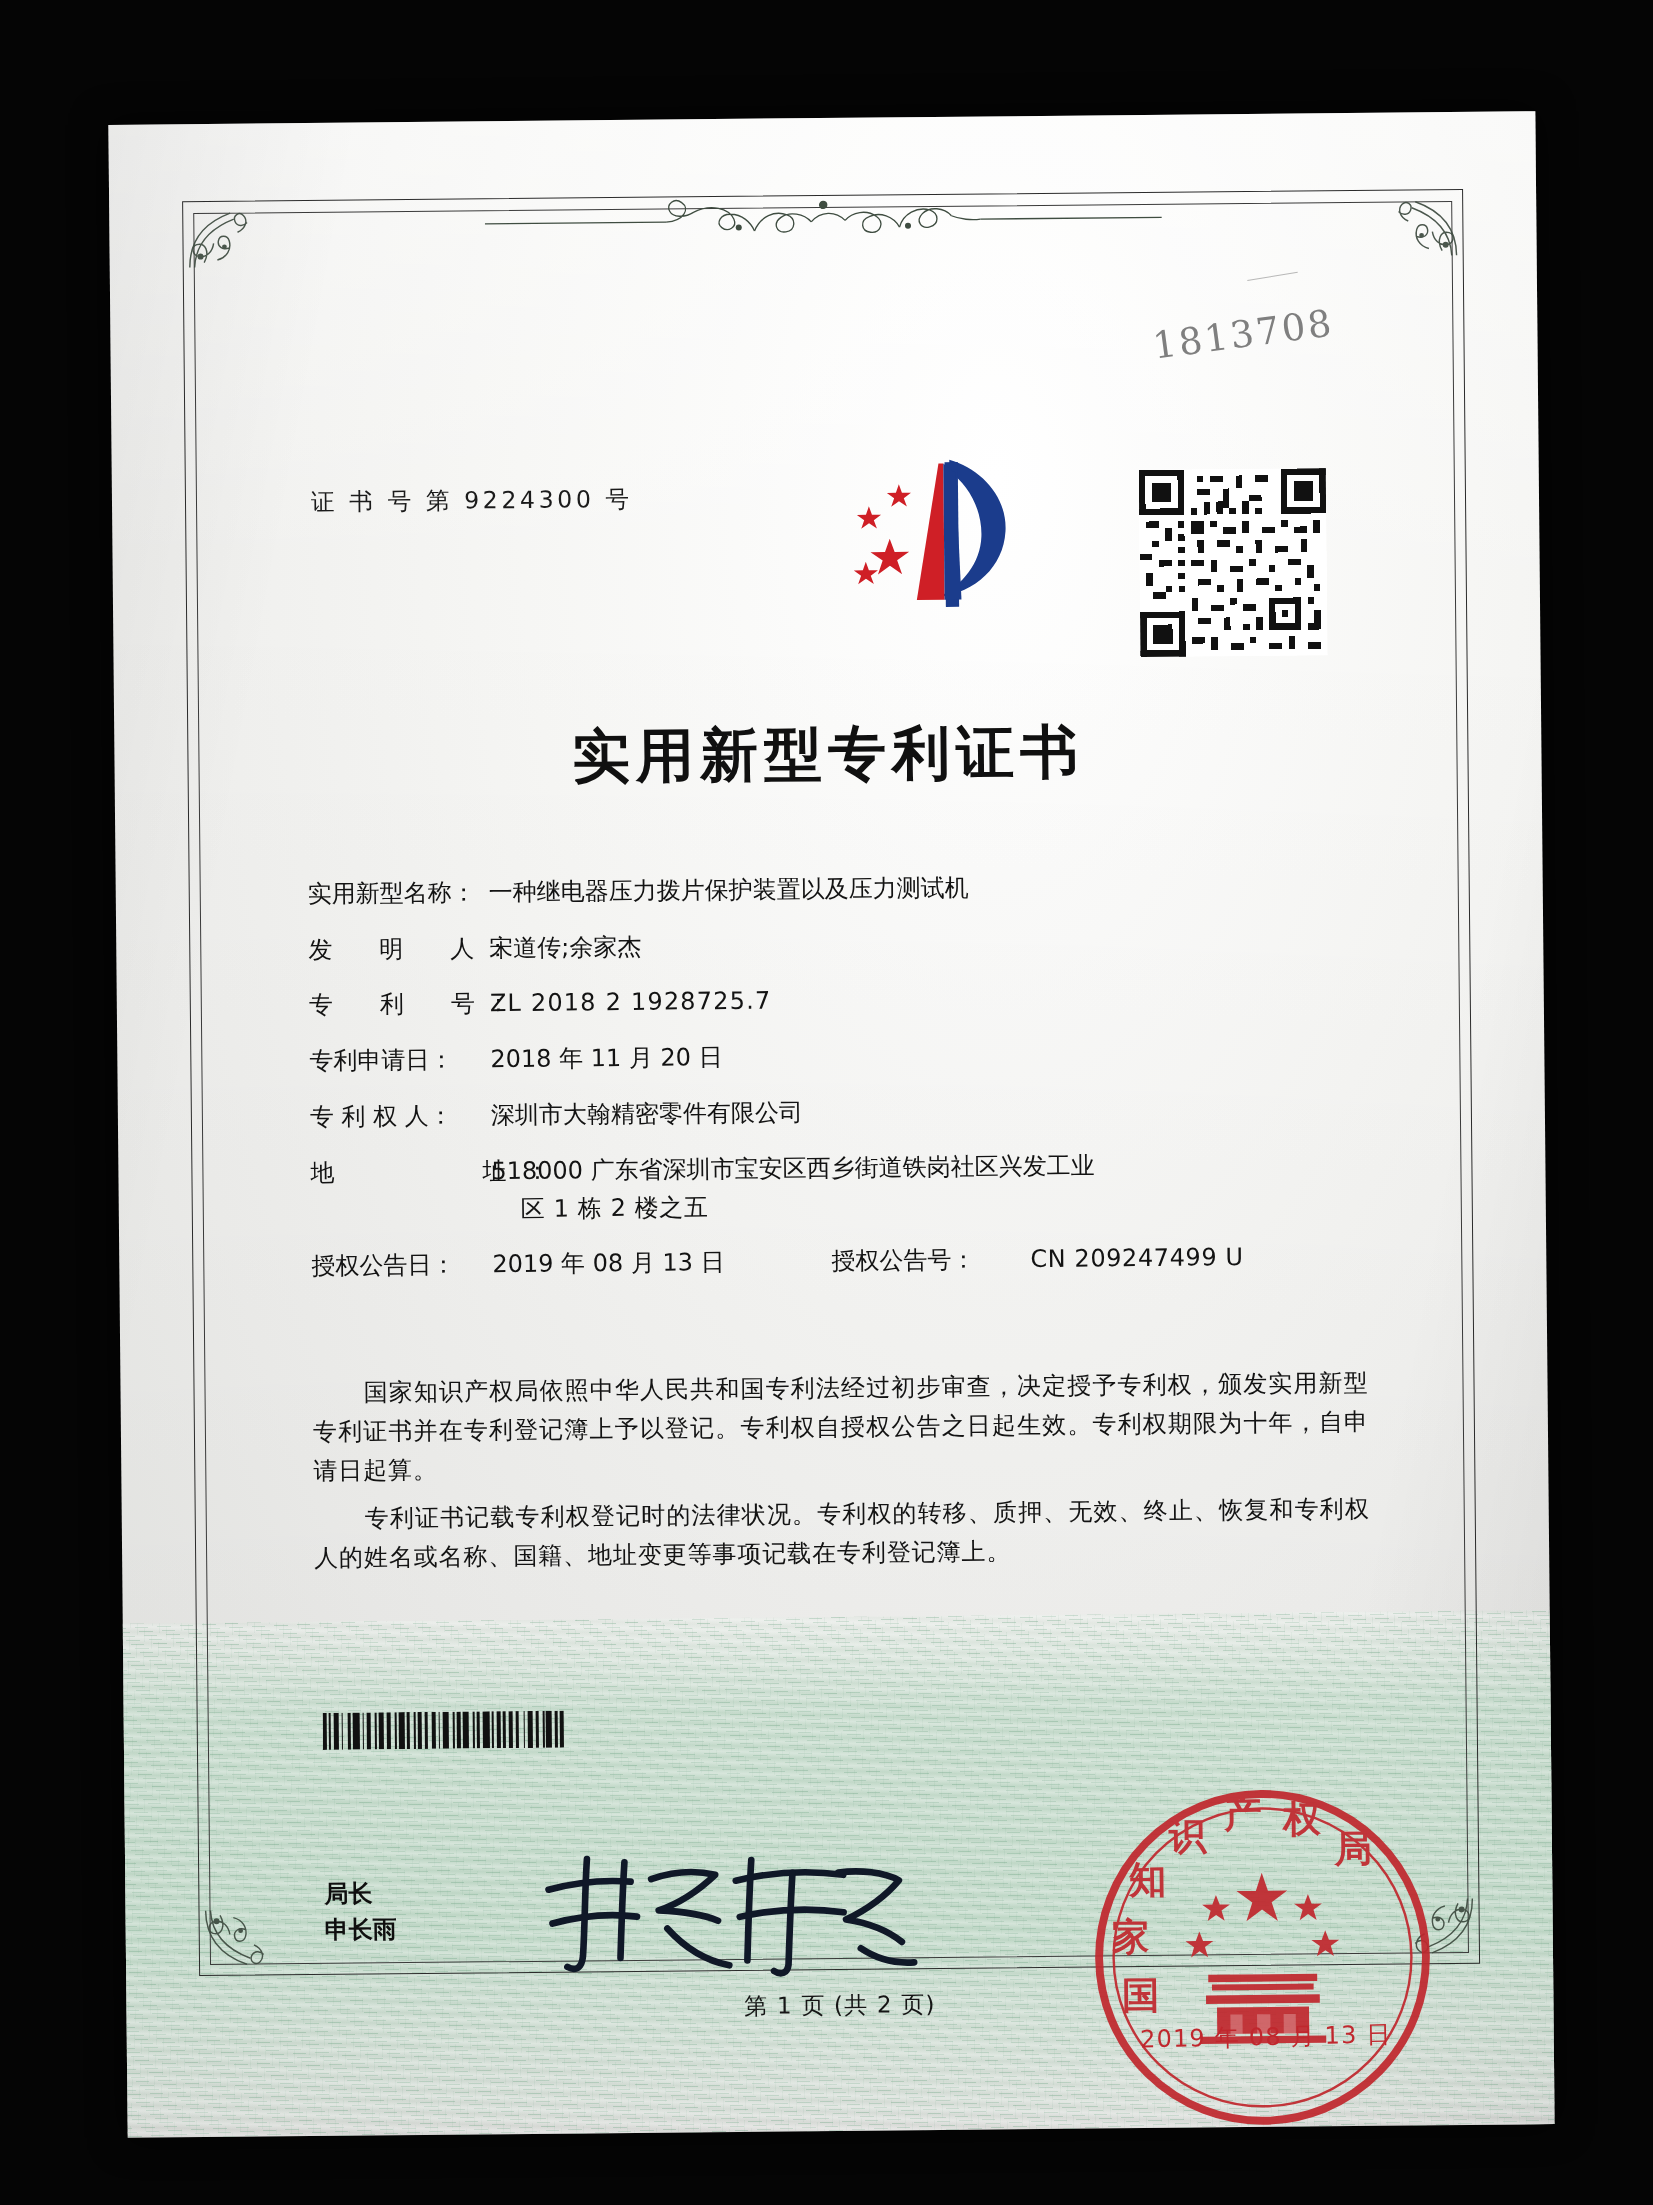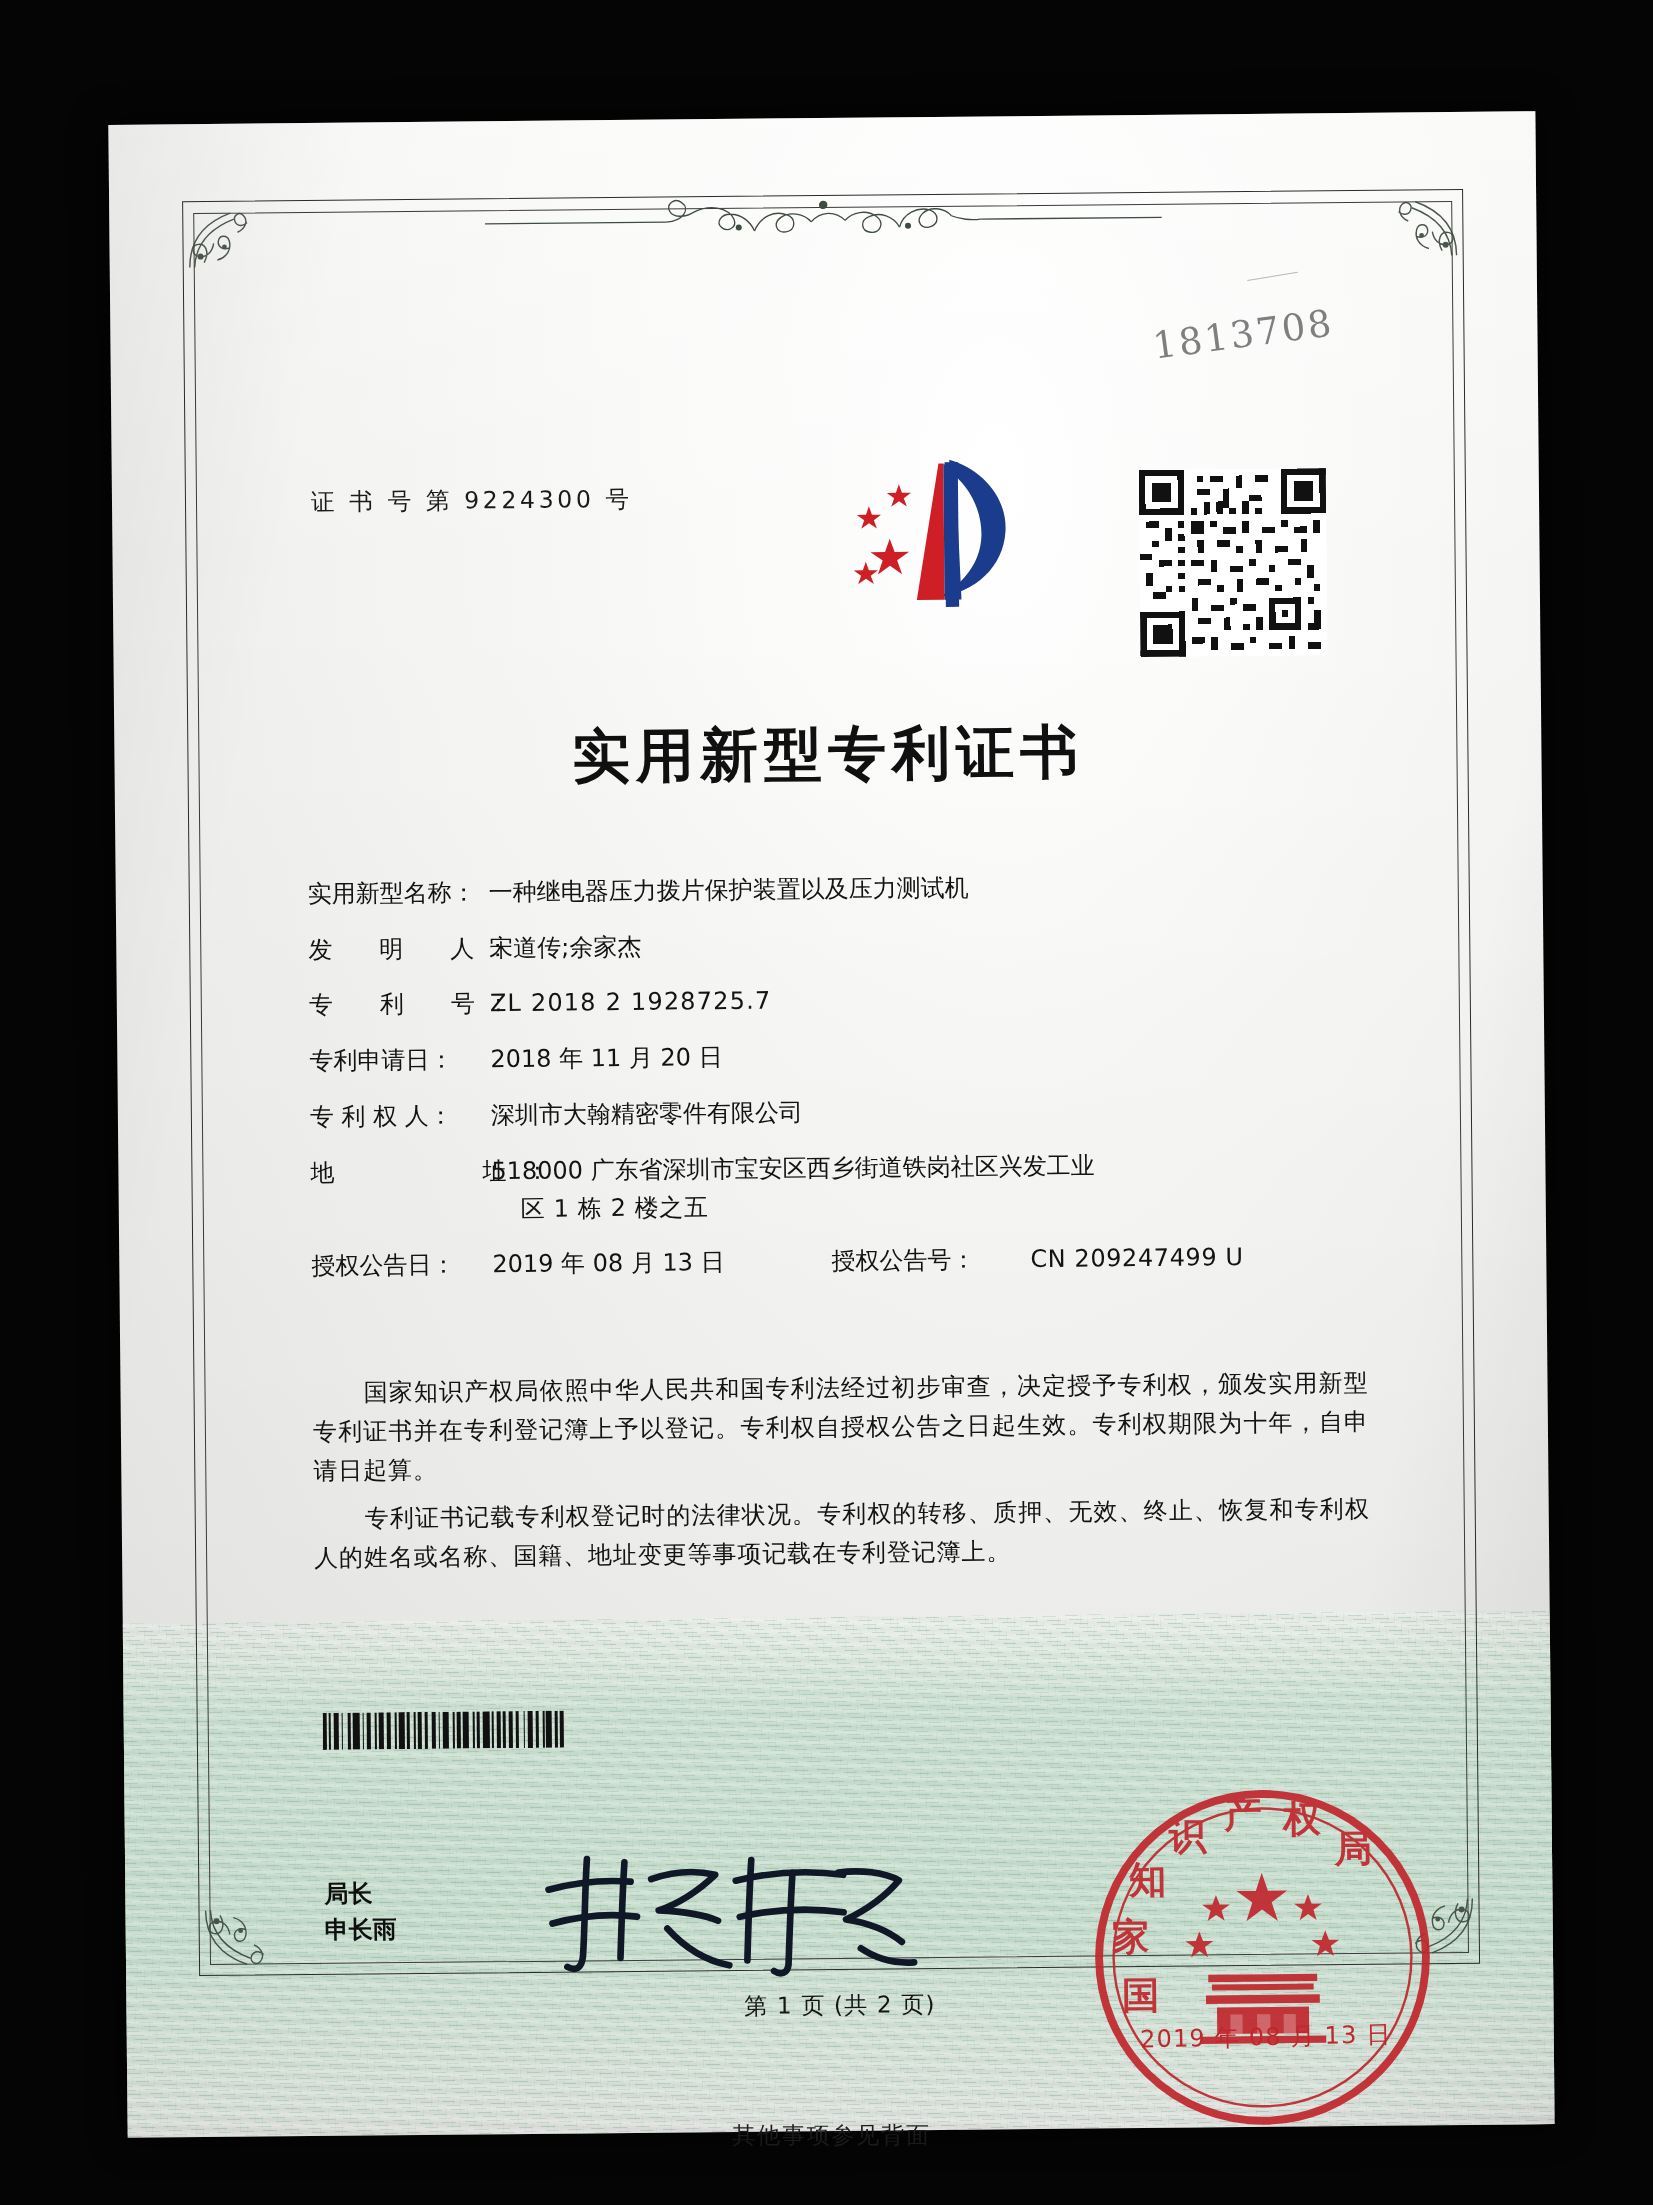--- a/index.html
+++ b/index.html
@@ -710,16 +710,15 @@
           <rect x="324" y="384" width="20" height="32" fill="#ffffff" opacity="0.25"></rect>
           <rect x="186" y="420" width="208" height="12"></rect>
         </g>
       </svg>
     </div>
     <div class="seal-date">2019 年 08 月 13 日</div>
 
     <div class="page-num">第 1 页 (共 2 页)</div>
   </div>
 
-  <div class="back-note" style="position:absolute;left:118px;width:1427px;bottom:54px;color:#1b1b1b;">其他事项参见背面</div>
 
 </div>
 
 
 </body></html>

